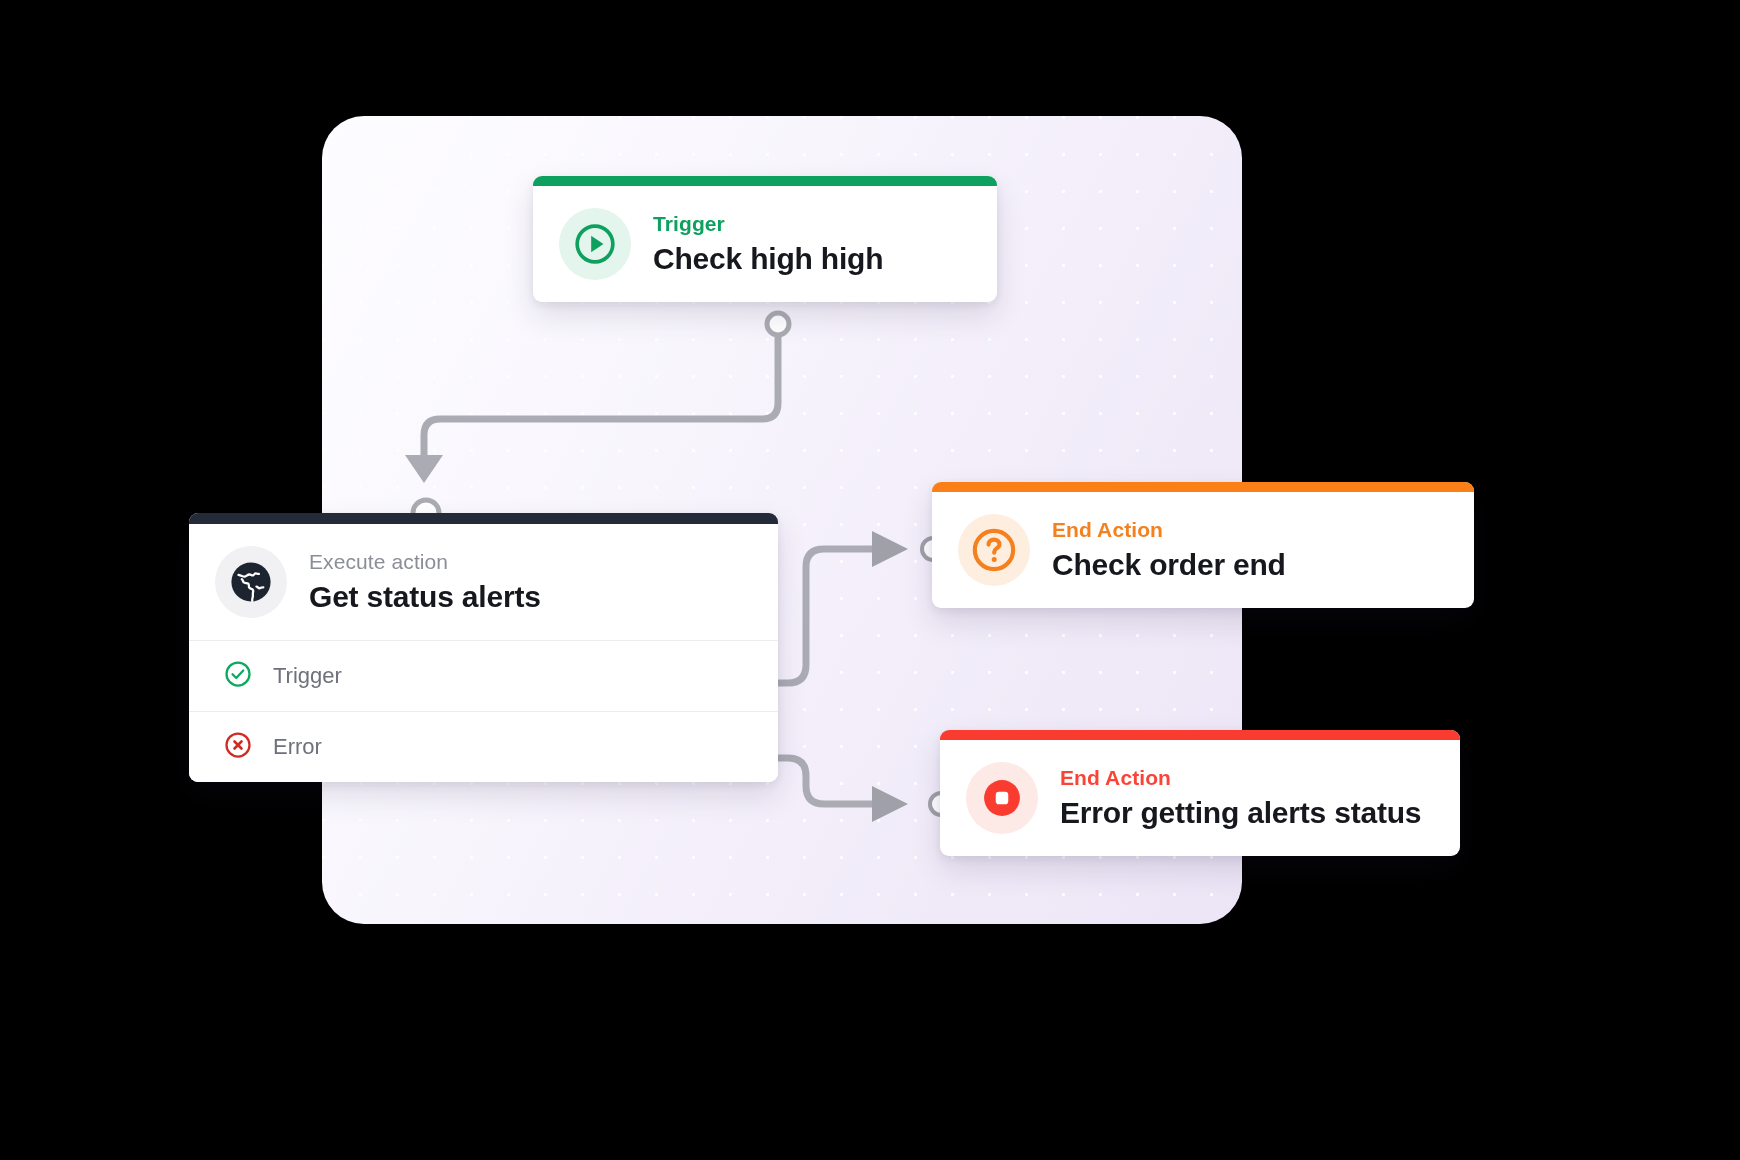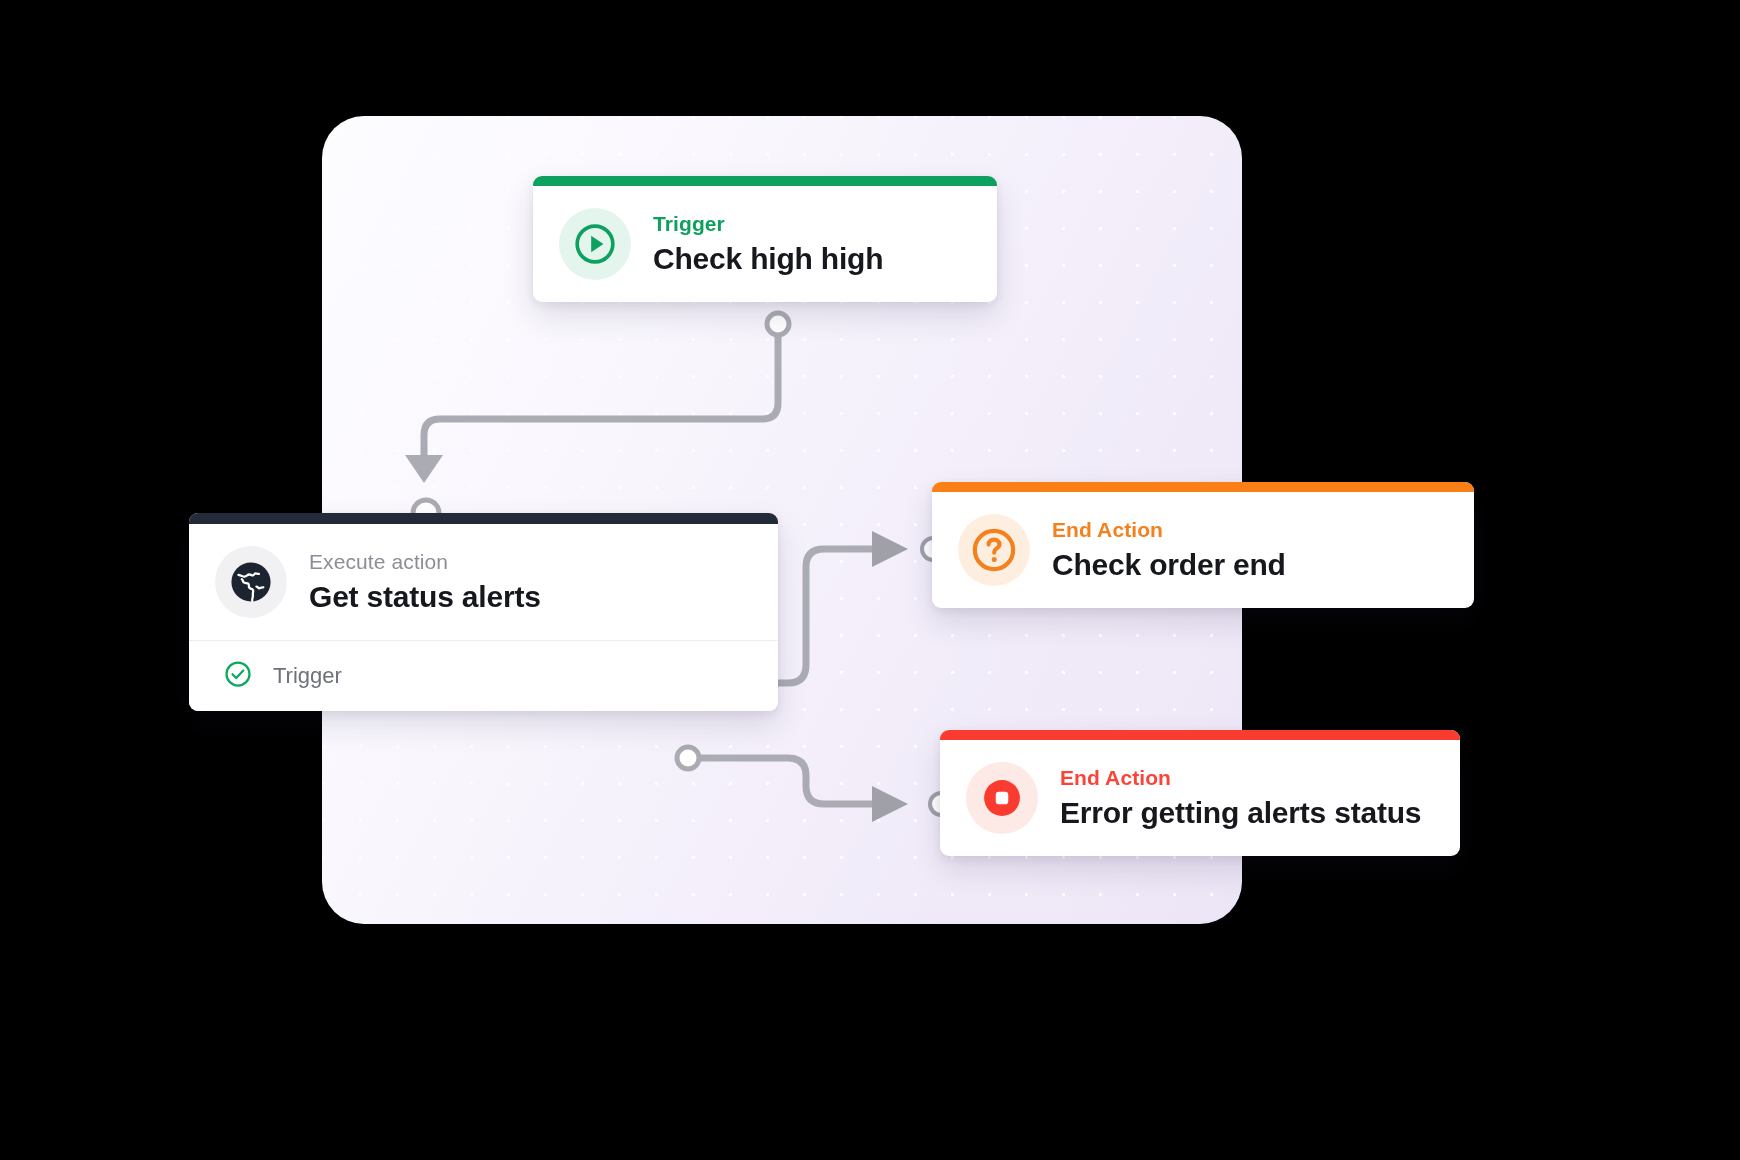--- a/index.html
+++ b/index.html
@@ -125,20 +125,29 @@
     <div class="outrow">
       <span>
         <svg width="30" height="30" viewBox="0 0 24 24">
           <circle cx="12" cy="12" r="9.2" fill="none" stroke="#0da85f" stroke-width="1.8"></circle>
           <path d="M7.6 12.2l3 3 5.6-6" fill="none" stroke="#0da85f" stroke-width="1.8" stroke-linecap="round" stroke-linejoin="round"></path>
         </svg>
       </span>
       <span class="olabel">Trigger</span>
     </div>
 
+    <div class="outrow">
+      <span>
+        <svg width="30" height="30" viewBox="0 0 24 24">
+          <circle cx="12" cy="12" r="9.2" fill="none" stroke="#cf2a24" stroke-width="1.8"></circle>
+          <path d="M9.2 9.2l5.6 5.6M14.8 9.2l-5.6 5.6" fill="none" stroke="#cf2a24" stroke-width="2.1" stroke-linecap="round"></path>
+        </svg>
+      </span>
+      <span class="olabel">Error</span>
+    </div>
   </div>
 
   <div class="card" id="card-end-orange">
     <div class="topbar"></div>
     <div class="cardbody">
       <div class="iconwrap">
         <svg width="50" height="50" viewBox="0 0 24 24">
           <circle cx="12" cy="12" r="9.2" fill="none" stroke="#f4801e" stroke-width="2"></circle>
           <path d="M9.4 9.4c0-1.5 1.2-2.4 2.6-2.4 1.4 0 2.6.9 2.6 2.3 0 1.9-2.5 1.9-2.5 3.6v.4" fill="none" stroke="#f4801e" stroke-width="2" stroke-linecap="round"></path>
           <circle cx="12.1" cy="16.6" r="1.2" fill="#f4801e"></circle>

